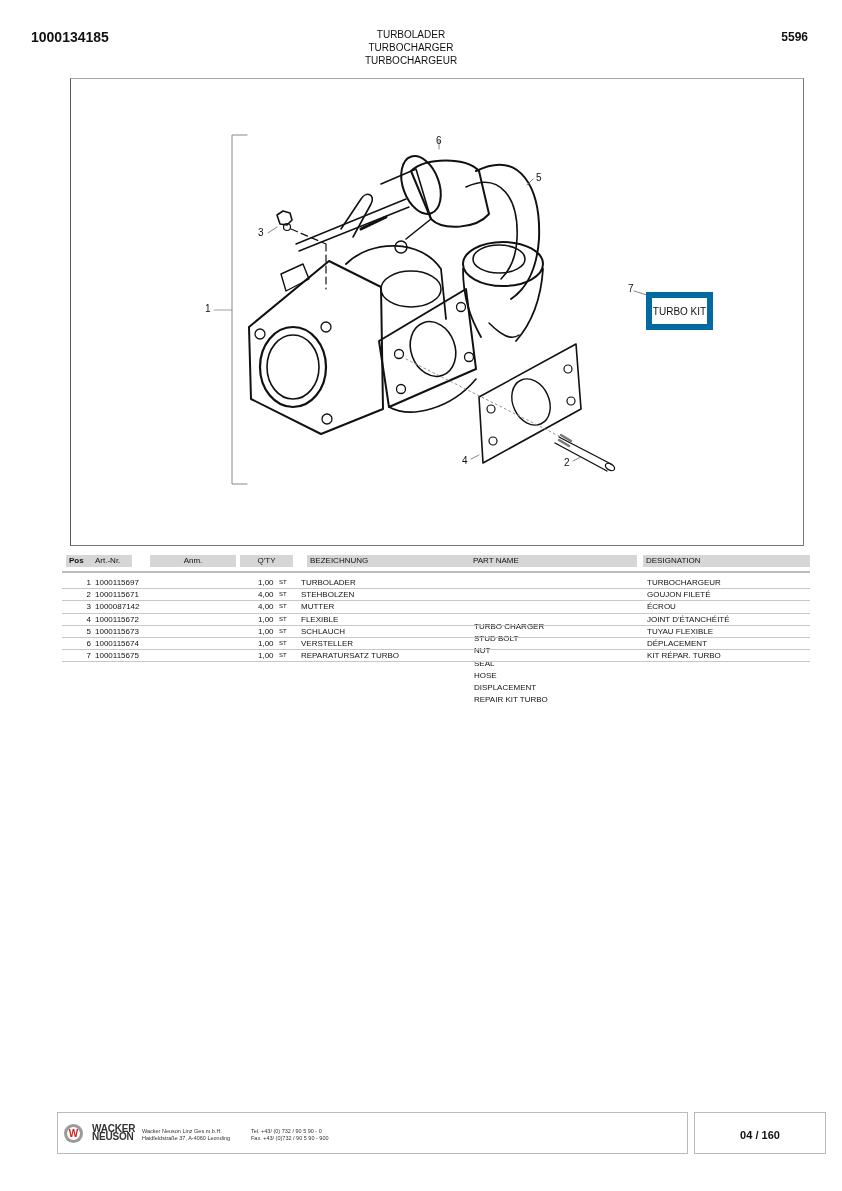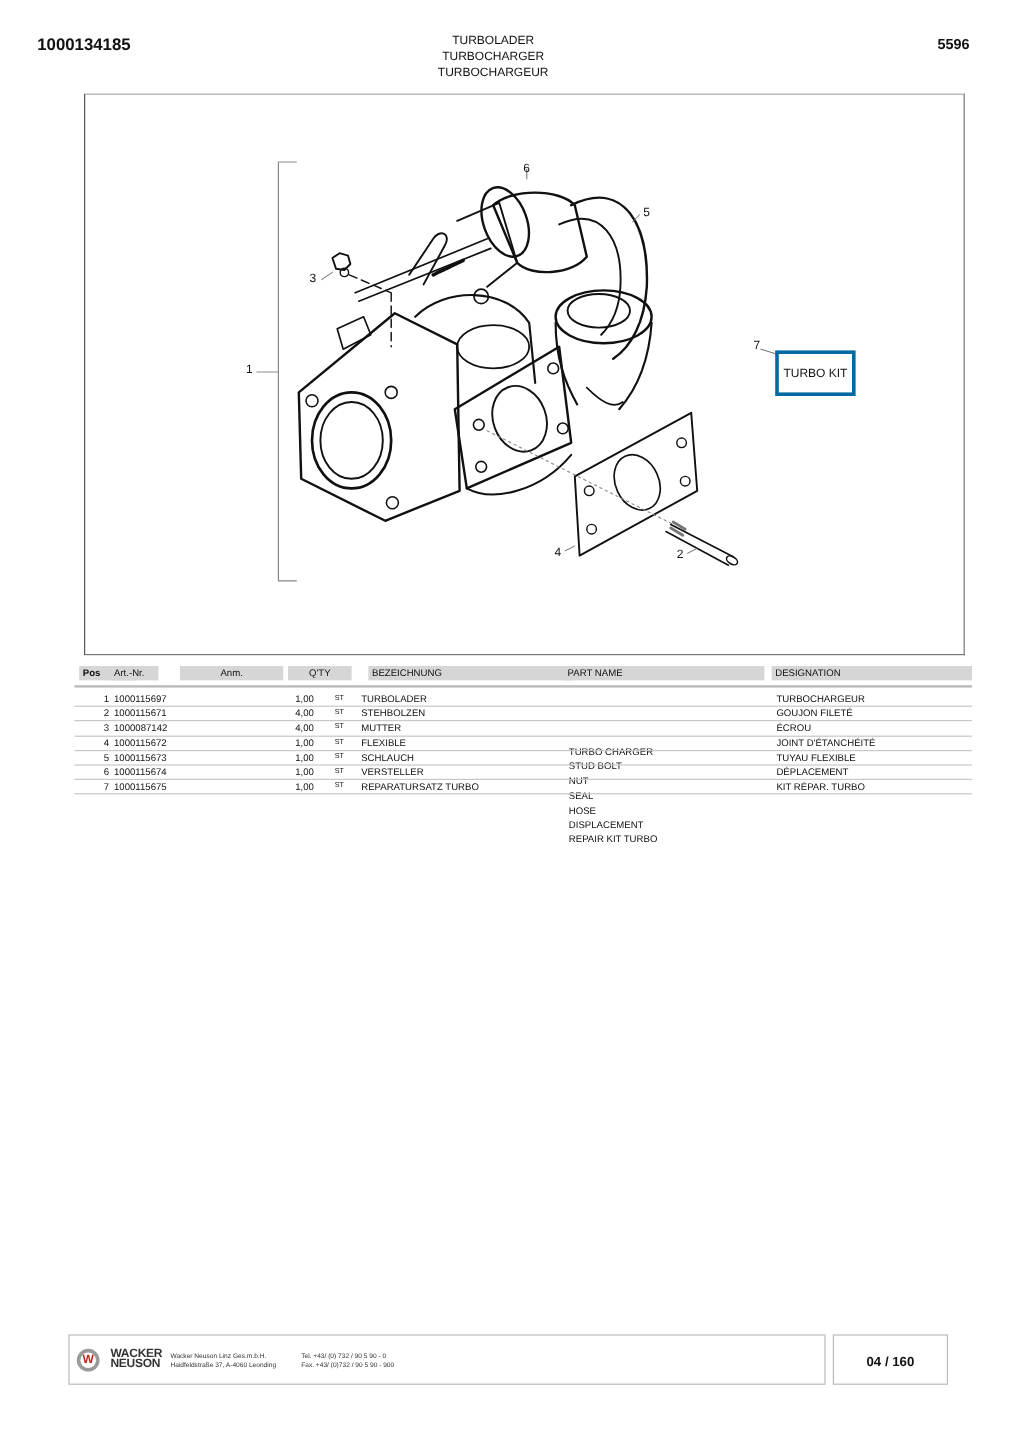--- a/index.html
+++ b/index.html
@@ -3,38 +3,38 @@
 <meta charset="utf-8">
 <style>
   html, body { margin: 0; padding: 0; background: #ffffff; }
   body { width: 842px; height: 1191px; position: relative; font-family: "Liberation Sans", sans-serif; color: #111; overflow: hidden; }
   .doc-number { position: absolute; left: 31px; top: 29px; font-size: 14px; font-weight: bold; }
   .doc-code { position: absolute; right: 34px; top: 30px; font-size: 12px; font-weight: bold; }
   .titles { position: absolute; left: 300px; width: 222px; top: 28px; text-align: center; font-size: 10px; line-height: 13px; }
   .frame { position: absolute; left: 70px; top: 78px; width: 734px; height: 468px; border: 1px solid #777; border-top-color: #aaa; border-left-color: #555; box-sizing: border-box; }
   .frame svg { position: absolute; left: 0; top: 0; }
   .callout { position: absolute; font-size: 10px; }
-  .kit-box { position: absolute; left: 646px; top: 292px; width: 67px; height: 38px; border: 3px solid #0369a1; box-sizing: border-box; display: flex; align-items: center; justify-content: center; font-size: 10px; }
+  .kit-box { position: absolute; left: 646px; top: 292px; width: 67px; height: 38px; border: 6px solid #0369a1; box-sizing: border-box; display: flex; align-items: center; justify-content: center; font-size: 10px; }
   .thead { position: absolute; top: 555px; left: 62px; height: 12px; }
   .th { position: absolute; top: 0; height: 12px; background: #d6d6d6; font-size: 8px; line-height: 12px; padding-left: 3px; box-sizing: border-box; }
   .th.center { text-align: center; padding-left: 0; }
   .th.bold { font-weight: bold; }
   .head-rule { position: absolute; left: 62px; width: 748px; top: 571px; height: 2px; background: #bbb; }
   .rows { position: absolute; left: 62px; top: 577px; width: 748px; }
   .row { position: relative; height: 11.2px; border-bottom: 1px solid #c8c8c8; font-size: 8px; line-height: 11px; }
   .row span { position: absolute; top: 0; white-space: nowrap; }
   .c-pos { left: 0; width: 29px; text-align: right; }
   .c-art { left: 33px; }
-  .c-qty { left: 184px; }
+  .c-qty { left: 196px; }
   .c-unit { left: 217px; font-size: 6px; }
   .c-bez { left: 239px; }
   .c-part { left: 412px; margin-top: 44px; }
   .c-des { left: 585px; }
   .footer-left { position: absolute; left: 57px; top: 1112px; width: 631px; height: 42px; border: 1px solid #bbb; box-sizing: border-box; }
-  .footer-right { position: absolute; left: 694px; top: 1112px; width: 96px; height: 42px; border: 1px solid #bbb; box-sizing: border-box; display: flex; align-items: center; justify-content: center; font-size: 11px; font-weight: bold; padding-top: 4px; }
+  .footer-right { position: absolute; left: 694px; top: 1112px; width: 132px; height: 42px; border: 1px solid #bbb; box-sizing: border-box; display: flex; align-items: center; justify-content: center; font-size: 11px; font-weight: bold; padding-top: 4px; }
   .logo-circle { position: absolute; left: 6px; top: 11px; width: 19px; height: 19px; border-radius: 50%; background: #9a9a9a; display: flex; align-items: center; justify-content: center; }
   .logo-inner { width: 13px; height: 13px; border-radius: 50%; background: #fff; color: #c8261d; font-size: 10px; font-weight: bold; line-height: 13px; text-align: center; }
   .logo-text { position: absolute; left: 34px; top: 12px; font-size: 10px; font-weight: bold; line-height: 8px; color: #333; letter-spacing: -0.2px; }
   .company { position: absolute; left: 84px; top: 15px; font-size: 5.5px; line-height: 7px; color: #333; }
   .contact { position: absolute; left: 193px; top: 15px; font-size: 5.5px; line-height: 7px; color: #333; }
 </style>
 </head>
 <body>
 
 <div class="doc-number">1000134185</div>

